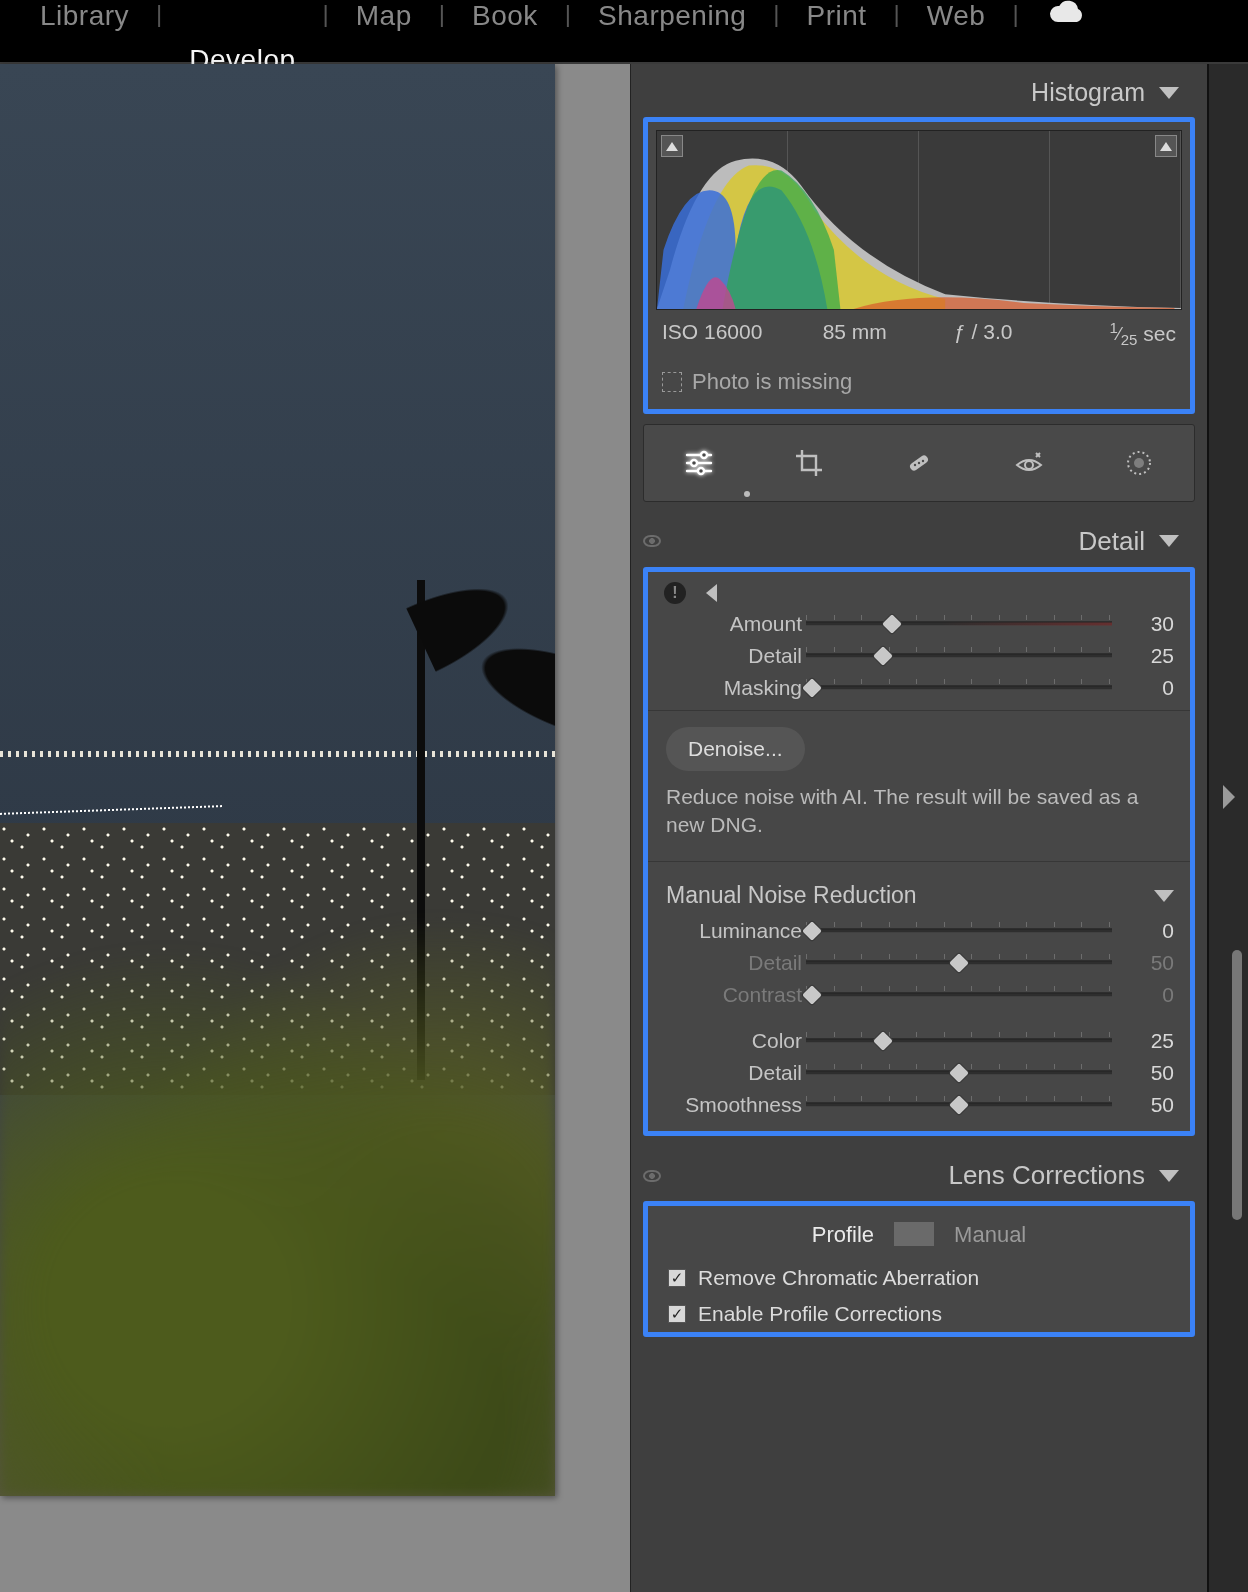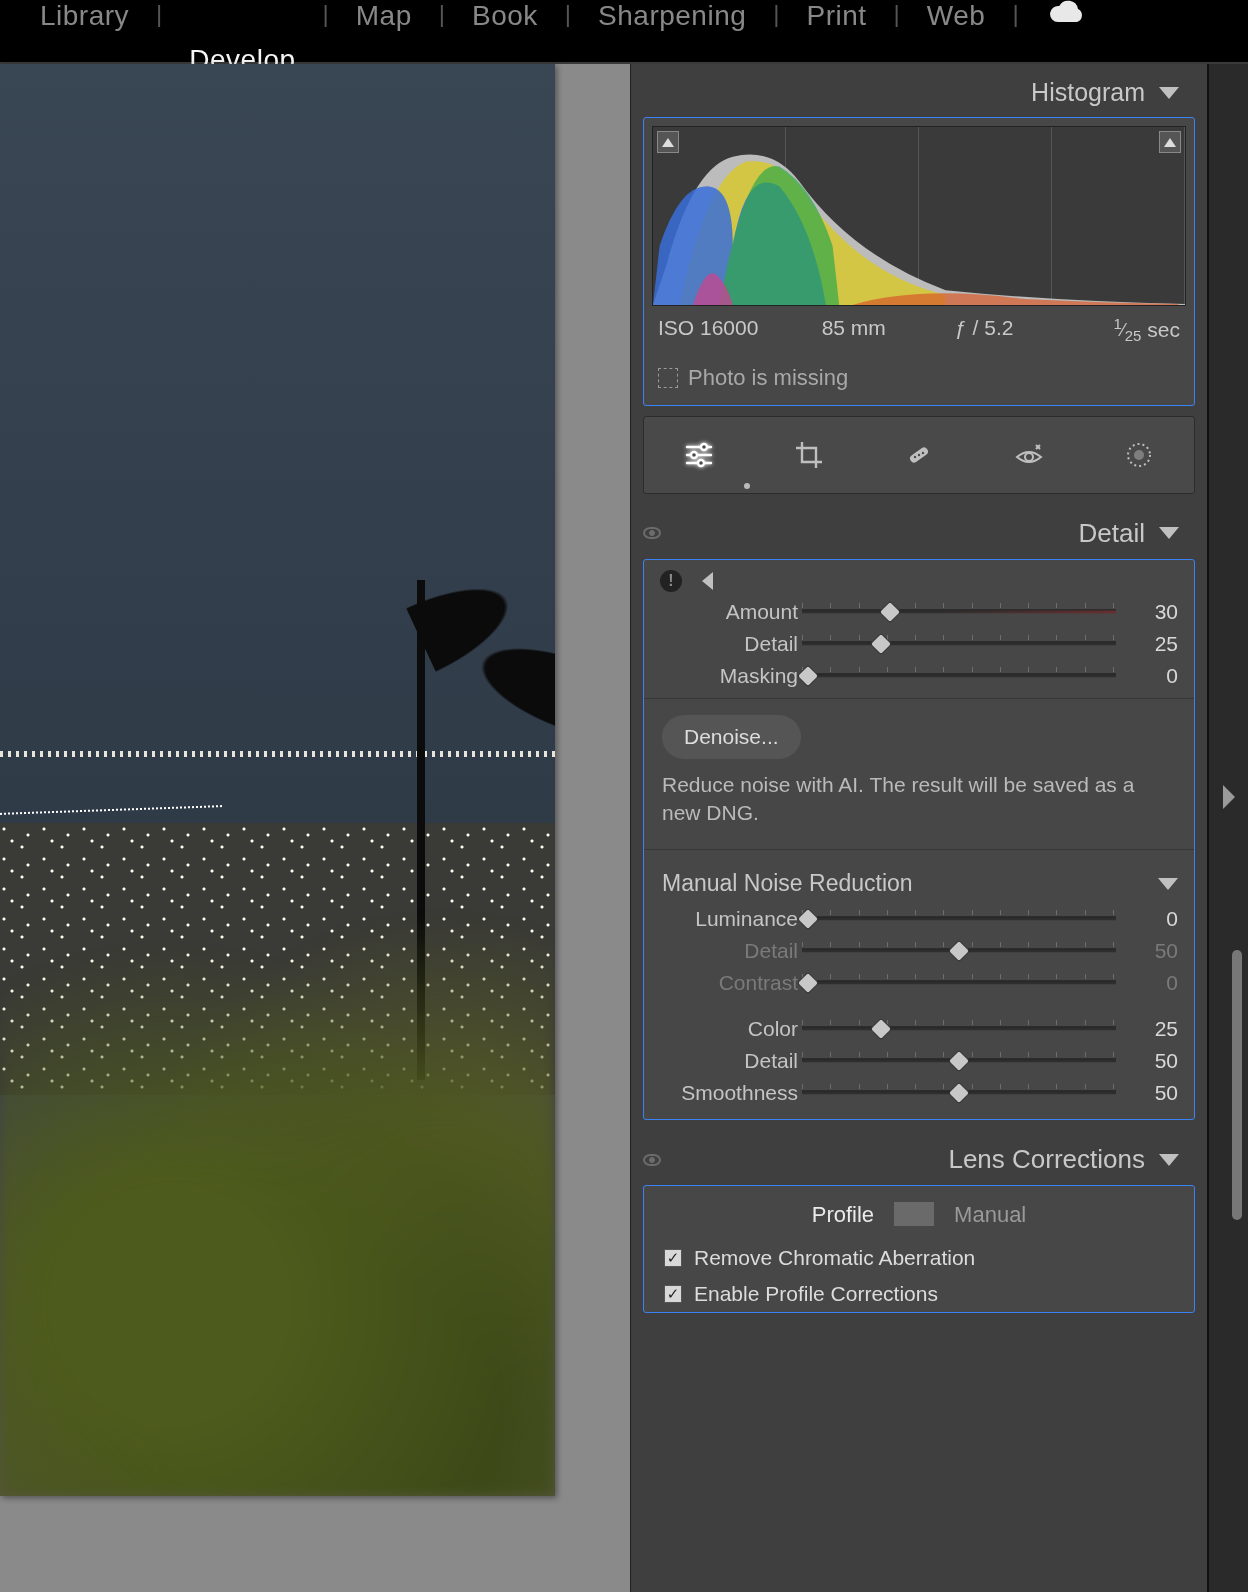--- a/index.html
+++ b/index.html
@@ -146,21 +146,21 @@
     border:none;
     width:0;height:0;
     border-top:9px solid transparent;
     border-bottom:9px solid transparent;
     border-right:11px solid #c0c0c0;
   }
 
   .inset-panel {
     margin: 0 12px 10px 12px;
     background:#474747;
-    border:1px solid #3b82f6;
+    border:5px solid #3b82f6;
     border-radius:3px;
   }
 
   
   .hist-box {
     padding:8px;
   }
   .hist-graph {
     height:180px;
     background:#3a3a3a;
@@ -392,21 +392,21 @@
               <path fill="#d8c830" opacity=".85" d="M20 180 Q40 50 70 35 Q100 30 120 80 Q160 150 220 170 L220 180 Z"></path>
               <path fill="#3a6fd8" opacity=".85" d="M0 180 L5 120 Q20 60 40 60 Q60 60 60 120 Q70 40 95 60 Q120 100 130 180 Z"></path>
               <path fill="#2da84a" opacity=".7" d="M50 180 Q70 30 95 40 Q120 60 135 120 L140 180 Z"></path>
               <path fill="#c04790" opacity=".8" d="M30 180 Q40 140 48 150 Q56 160 60 180 Z"></path>
               <path fill="#d85a2a" opacity=".7" d="M150 180 Q200 160 280 174 Q340 178 395 179 L395 180 Z"></path>
             </svg>
           </div>
           <div class="hist-meta">
             <div>ISO 16000</div>
             <div>85 mm</div>
-            <div>ƒ / 5.2</div>
+            <div>ƒ / 3.0</div>
             <div>
               <span class="frac"><sup>1</sup>⁄<sub>25</sub></span>
               <span>sec</span>
             </div>
           </div>
           <div class="missing">
             <span class="miss-icon"></span>
             <span>Photo is missing</span>
           </div>
         </div>

